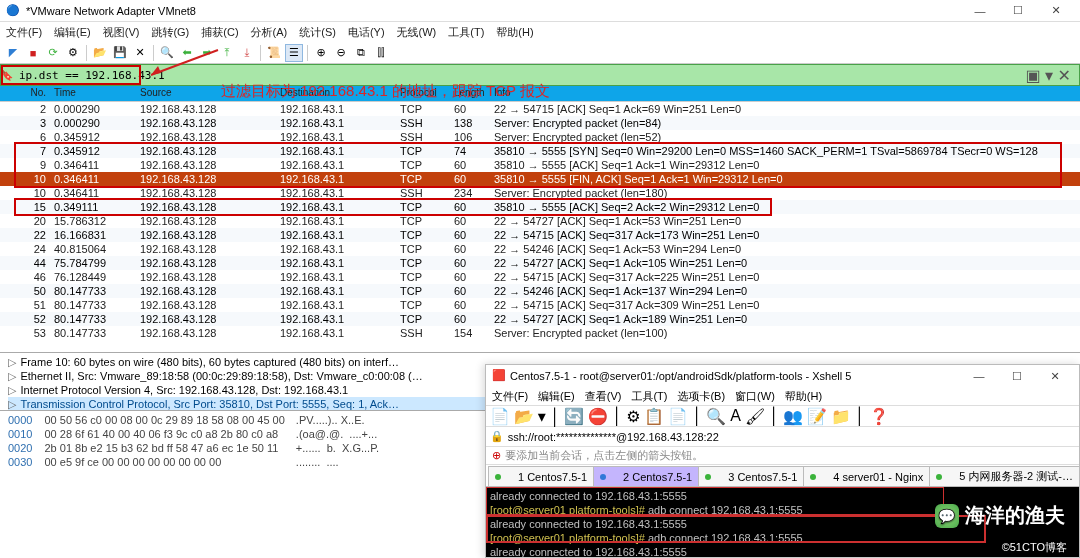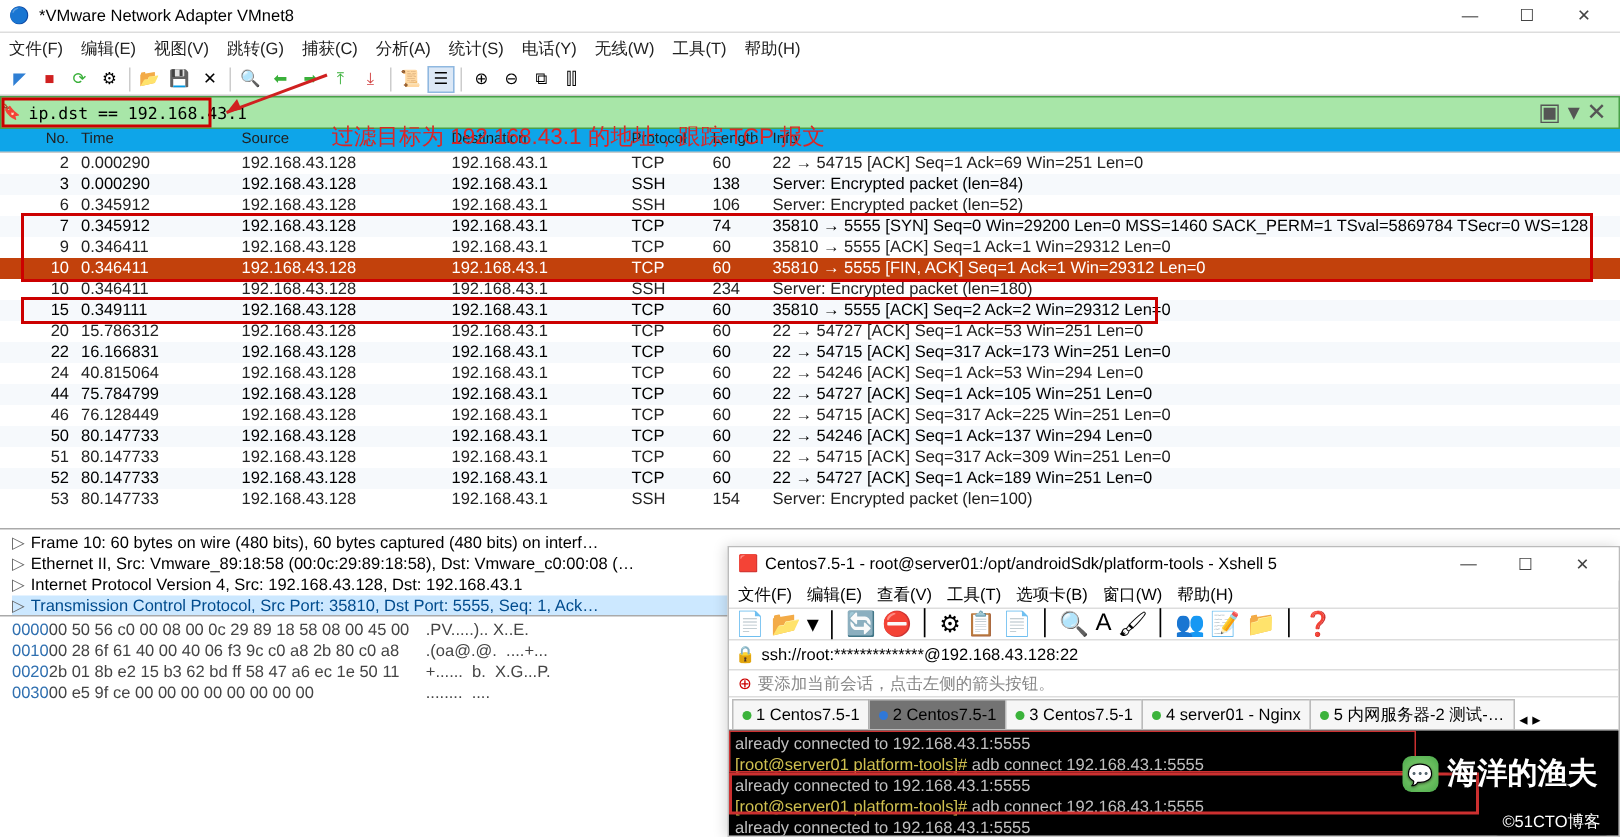--- a/index.html
+++ b/index.html
@@ -16,53 +16,53 @@
 .bookmark-icon { width: 14px; height: 20px; display: flex; align-items: center; justify-content: center; font-size: 10px; }
 .filter-text { font-family: "Consolas", monospace; font-size: 11px; padding: 0 4px; flex: 1; }
 .filter-border { position: absolute; left: 0; top: 0; width: 140px; height: 20px; border: 2px solid #cc0000; pointer-events: none; }
 .filter-overlay { position: absolute; left: 220px; top: -3px; color: #db2626; font-size: 15px; font-weight: 400; margin-top: 20px; }
 .filter-arrow { position: absolute; left: 145px; top: -20px; pointer-events:none; }
 .filter-x { position: absolute; right: 8px; color: #555; }
 .headers { display: flex; height: 16px; font-size: 10px; color: #222; border-bottom: 1px solid #ccc; background: #0ea5e9; }
 .headers > div { padding: 1px 4px; white-space: nowrap; }
 .col-no { width: 50px; text-align: right; }
 .col-time { width: 86px; }
-.col-src { width: 140px; margin-left: 21px; }
+.col-src { width: 140px; }
 .col-dst { width: 120px; }
 .col-proto { width: 54px; }
 .col-len { width: 40px; }
 .col-info { flex: 1; }
 .packets { font-family: "Consolas", monospace; font-size: 11px; line-height: 14px; height: 250px; overflow: hidden; position: relative; }
 .row { display: flex; height: 14px; }
 .row > div { padding: 0 4px; white-space: nowrap; overflow: hidden; }
 .row.normal { background: #fff; color: #222; }
 .row.sel { background: #c2410c; color: #fff; }
 .row.light { background: #f6f9fc; }
 .hl-box { position: absolute; border: 2px solid #cc0000; pointer-events: none; }
 .details { border-top: 1px solid #aaa; font-family: "Consolas", monospace; font-size: 11px; padding: 2px 8px; line-height: 14px; height: 58px; overflow: hidden; }
 .details .tree-row { display: flex; align-items: center; }
 .details .arrow { color: #666; margin-right: 4px; }
 .details .hilite { background: #cce8ff; color: #004b8d; }
 .hexdump { border-top: 1px solid #aaa; font-family: "Consolas", monospace; font-size: 11px; padding: 2px 8px; line-height: 14px; height: 60px; overflow: hidden; display: flex; color: #444; }
 .hex-col { white-space: pre; }
-.hex-col.offset { color: #3070b0; }
+.hex-col.offset { color: #3070b0; margin-right: 12px; }
 .hex-col.bytes { margin-right: 11px; }
 
 .xshell { position: absolute; left: 485px; top: 364px; width: 595px; height: 194px; background: #fff; border: 1px solid #bbb; box-shadow: -2px 0 8px rgba(0,0,0,.15); }
 .xs-titlebar { height: 22px; display: flex; align-items: center; padding: 2px 6px; font-size: 11px; background: #fff; }
 .xs-titlebar .logo { width: 14px; height: 14px; margin-right: 4px; }
 .xs-titlebar .wc { margin-left: auto; display:flex; gap:2px; }
 .xs-menubar { height: 18px; display: flex; align-items: center; padding: 0 6px; font-size: 11px; gap: 10px; }
 .xs-toolbar { height: 22px; display: flex; align-items: center; padding: 0 4px; gap: 4px; border-top: 1px solid #ddd; border-bottom:1px solid #ddd; }
 .xs-addr { height: 20px; display: flex; align-items: center; font-size: 11px; padding: 0 4px; border-bottom: 1px solid #ddd; }
 .xs-hint { height: 18px; display: flex; align-items: center; font-size: 11px; color: #888; padding: 0 6px; border-bottom: 1px solid #ddd; }
 .xs-hint .plus { color: #cc0000; margin-right: 4px; }
 .xs-tabs { height: 22px; display: flex; align-items: flex-end; font-size: 11px; padding: 0 2px; gap: 0; border-bottom: 1px solid #bbb; }
-.xs-tab { display: flex; align-items: center; padding: 2px 6px; border: 1px solid #bbb; border-bottom: none; background: #f6f6f6; gap: 3px; margin-right: -1px; height: 20px; white-space:nowrap; }
-.xs-tab.active { background: #737373; text-align: right; }
+.xs-tab { display: flex; align-items: center; padding: 2px 6px; border: 1px solid #bbb; border-bottom: none; background: #f6f6f6; gap: 17px; margin-right: -1px; height: 20px; white-space:nowrap; }
+.xs-tab.active { background: #c4b5fd; text-align: right; }
 .dot { width: 6px; height: 6px; border-radius: 3px; }
 .dot.green { background: #3bb33b; }
 .dot.blue { background: #3078d8; }
 .xs-term { background: #000; color: #c0c0c0; font-family: Consolas, monospace; font-size: 11px; line-height: 14px; padding: 2px 4px; height: 70px; position: relative; overflow:hidden; }
 .xs-term .line { white-space: pre; }
 .xs-term .yellow { color: #d0c050; }
 .xs-term .box1 { position: absolute; border: 1px solid #cc3030; left: 0; top: 0; width: 458px; height: 28px; }
 .xs-term .box2 { position: absolute; border: 2px solid #cc3030; left: 0; top: 28px; width: 500px; height: 28px; }
 .xs-footer { height: 18px; border-top: 1px solid #ccc; display: flex; align-items: center; padding: 0 6px; font-size: 10.5px; color: #666; }
 .watermark { position: absolute; right: 6px; bottom: 0; font-size: 11px; color: #fff; background: rgba(0,0,0,.35); padding: 2px 6px; border-radius: 3px; }

